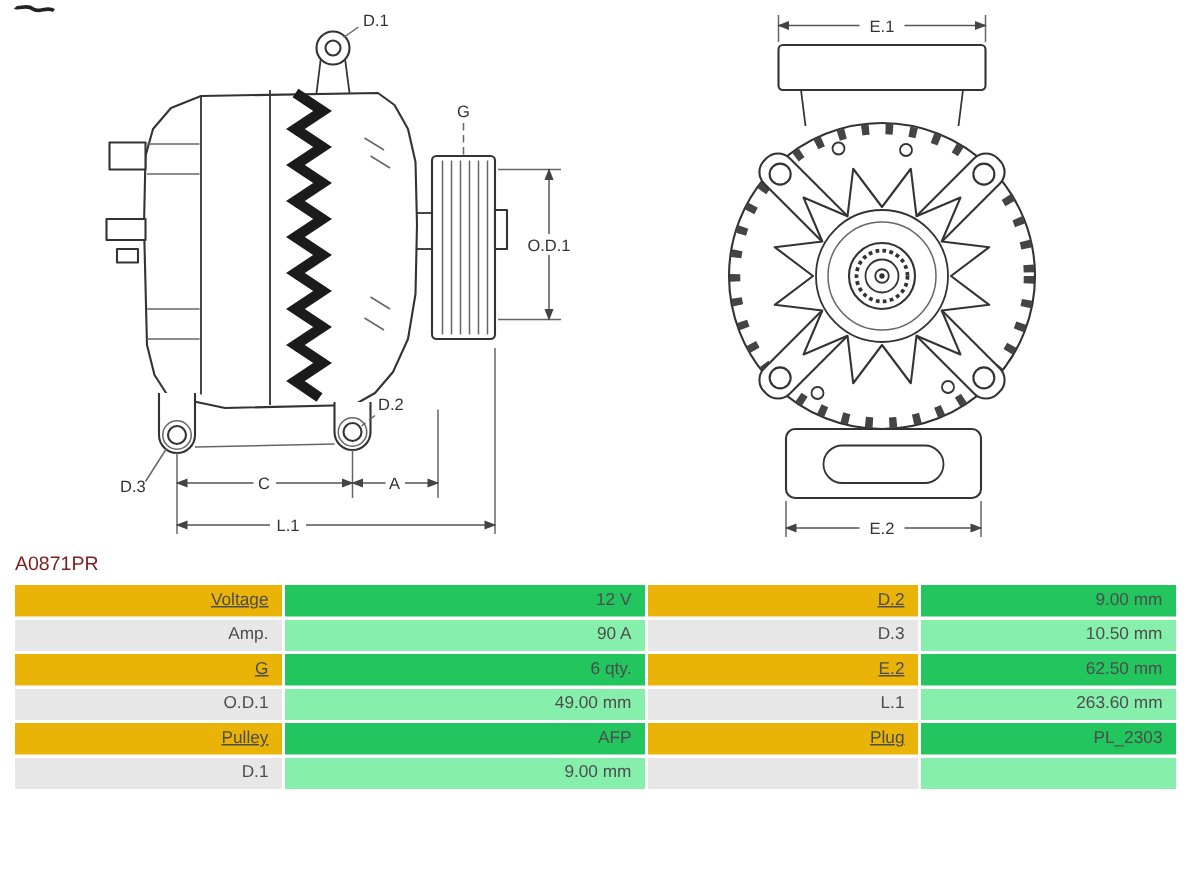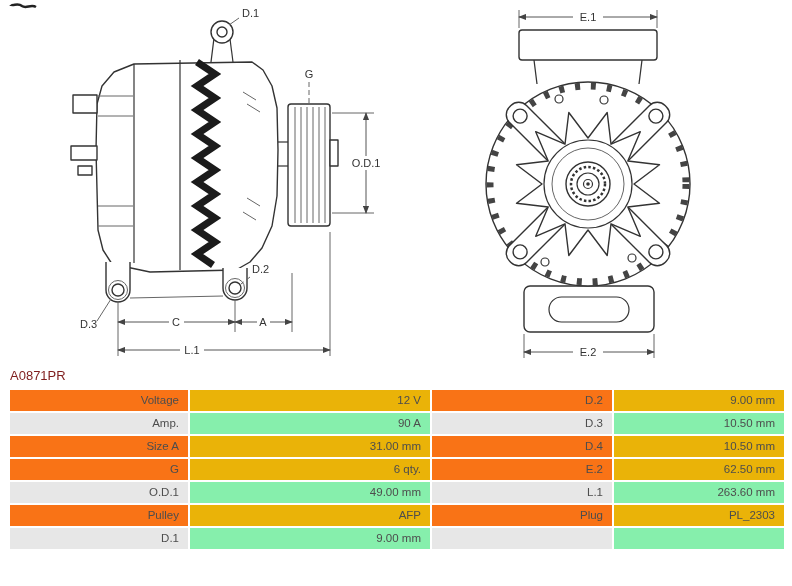--- a/index.html
+++ b/index.html
@@ -14,22 +14,22 @@
   .dim  { fill:none; stroke:#555; stroke-width:1; }
   .dash { stroke-dasharray:5 3; }
   .lbl  { font:11px "Liberation Sans", sans-serif; fill:#333; }
   .lblbox { fill:#fff; }
 
   .part-number { font-size:13px; color:#7f1d1d; padding:2px 0 4px 10px; height:16px; }
 
   table.spec { width:776px; margin-left:8px; border-collapse:collapse; table-layout:fixed; }
   table.spec td { border:2px solid #fff; font-size:11.5px; color:#4d4d4d; text-align:right;
                   padding:0 9px; height:21px; line-height:21px; overflow:hidden; white-space:nowrap; }
-  tr.r-odd  td.c-label { background:#f97316; }
-  tr.r-odd  td.c-value { background:#eab308;margin-left:40px; }
+  tr.r-odd  td.c-label { background:#eab308;text-decoration:underline; }
+  tr.r-odd  td.c-value { background:#22c55e;margin-left:40px; }
   tr.r-even td.c-label { background:#e7e7e7;margin-top:30px; }
   tr.r-even td.c-value { background:#86efac; }
 </style>
 </head>
 <body>
 
 <div class="page">
 
   <div class="diagram">
     <svg width="792" height="366" viewBox="0 0 792 366">
@@ -214,26 +214,20 @@
         <td class="c-label">D.2</td>
         <td class="c-value">9.00 mm</td>
       </tr>
       <tr class="r-even">
         <td class="c-label">Amp.</td>
         <td class="c-value">90 A</td>
         <td class="c-label">D.3</td>
         <td class="c-value">10.50 mm</td>
       </tr>
       <tr class="r-odd">
-        <td class="c-label">Size A</td>
-        <td class="c-value">31.00 mm</td>
-        <td class="c-label">D.4</td>
-        <td class="c-value">10.50 mm</td>
-      </tr>
-      <tr class="r-odd">
         <td class="c-label">G</td>
         <td class="c-value">6 qty.</td>
         <td class="c-label">E.2</td>
         <td class="c-value">62.50 mm</td>
       </tr>
       <tr class="r-even">
         <td class="c-label">O.D.1</td>
         <td class="c-value">49.00 mm</td>
         <td class="c-label">L.1</td>
         <td class="c-value">263.60 mm</td>

